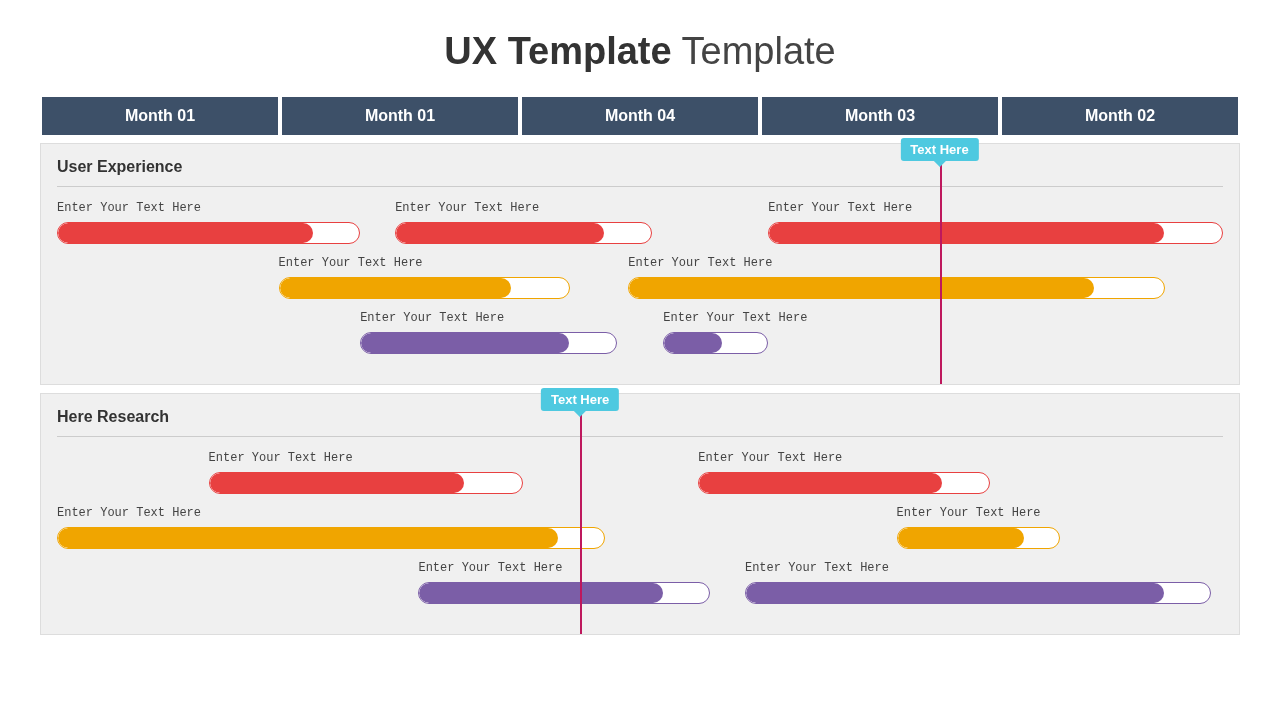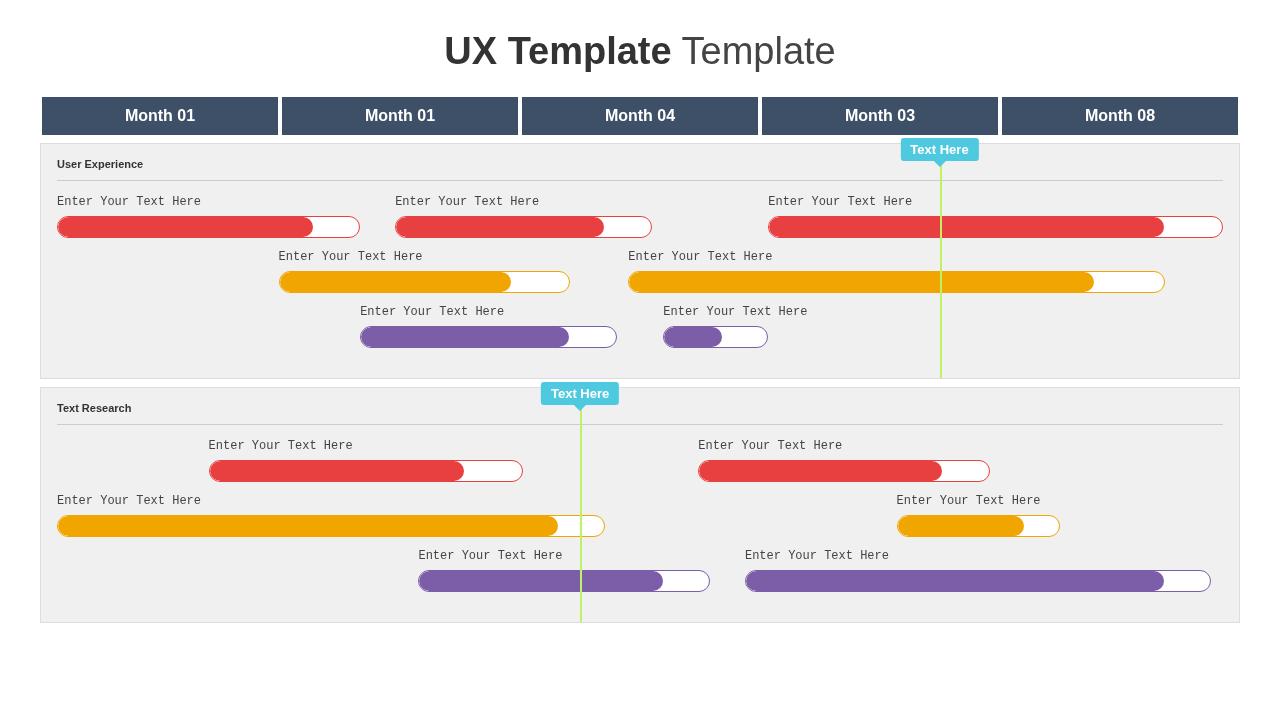--- a/index.html
+++ b/index.html
@@ -53,39 +53,39 @@
     
     .section {
       background: #f0f0f0;
       border: 1px solid #ddd;
       padding: 14px 16px 18px 16px;
       margin-top: 6px;
       position: relative;
     }
 
     .section-title {
-      font-size: 11px;
+      font-size: 16px;
       font-weight: 700;
       color: #333;
       margin-bottom: 10px;
     }
 
     .section-divider {
       border: none;
       border-top: 1px solid #ccc;
       margin-bottom: 14px;
     }
 
     
     .marker-line {
       position: absolute;
       top: 0;
       bottom: 0;
       width: 2px;
-      background: #bef264;
+      background: #be185d;
       z-index: 2;
     }
 
     
     .marker-tag {
       position: absolute;
       top: -6px;
       transform: translateX(-50%);
       background: #4ec9e0;
       color: #fff;
@@ -120,21 +120,21 @@
 
   <div class="title">
     <strong>UX Template</strong><span> Template</span>
   </div>
 
   <div class="months-row">
     <div class="month-header">Month 01</div>
     <div class="month-header">Month 01</div>
     <div class="month-header">Month 04</div>
     <div class="month-header">Month 03</div>
-    <div class="month-header">Month 08</div>
+    <div class="month-header">Month 02</div>
   </div>
 
   <div class="section" id="section1">
     <div class="section-title">User Experience</div>
     <hr class="section-divider">
 
     <div class="marker-line" id="marker1-line" style="left: 75%;">
       <div class="marker-tag">Text Here</div>
     </div>
 
@@ -182,21 +182,21 @@
             </div>
             <div style="position: absolute; left: 52%; width: 9%; height: 22px; border-radius: 11px; background: rgb(255, 255, 255); border: 1px solid rgb(123, 94, 167); overflow: hidden;">
               <div style="position: absolute; left: 0px; top: 0px; width: 55.5556%; height: 100%; background: rgb(123, 94, 167); border-radius: 11px;"></div>
             </div>
           </div>
         </div>
       </div>
   </div>
 
   <div class="section" id="section2" style="margin-top:8px;">
-    <div class="section-title">Text Research</div>
+    <div class="section-title">Here Research</div>
     <hr class="section-divider">
 
     <div class="marker-line" id="marker2-line" style="left: 45%;">
       <div class="marker-tag">Text Here</div>
     </div>
 
     <div class="section-rows" id="section2-rows">
     <div style="position: relative; margin-bottom: 12px;">
           <div style="position: relative; height: 18px; margin-bottom: 3px;">
             <div style="position: absolute; left: 13%; font-size: 12px; color: rgb(68, 68, 68); white-space: nowrap;">Enter Your Text Here</div>

